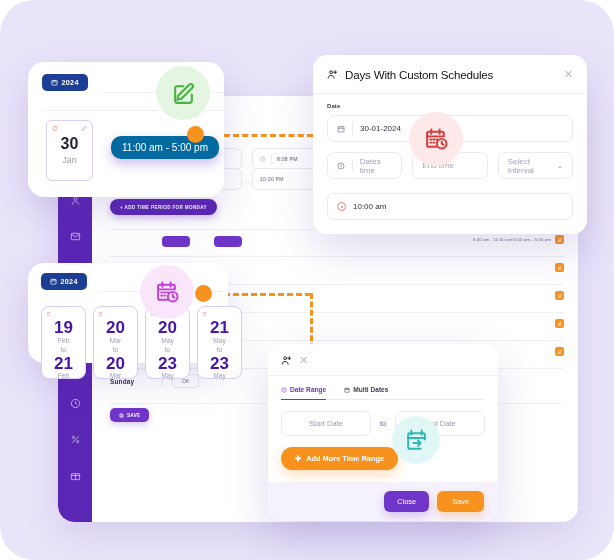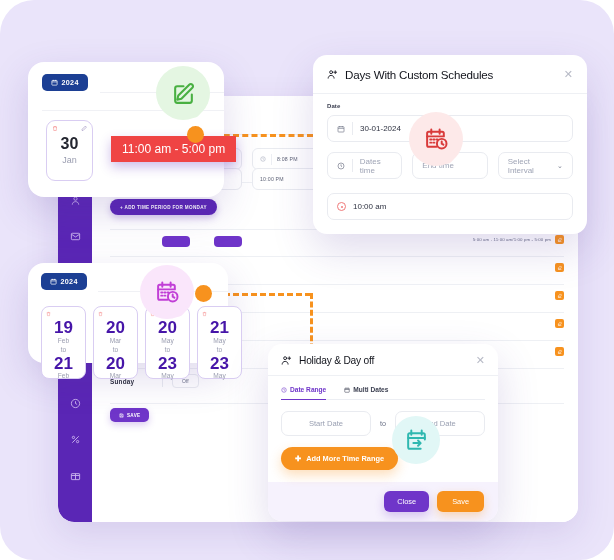--- a/index.html
+++ b/index.html
@@ -181,24 +181,24 @@
     width: 45px; height: 73px;
   }
   .range-tile .rt-trash { position: absolute; left: 4px; top: 4px; color: #f27b7b; }
   .range-tile .rt-trash svg { width: 5px; height: 6px; display: block; }
   .rt-num { font-size: 17px; font-weight: bold; color: #4615a8; line-height: 1.05; }
   .rt-mon { font-size: 6.6px; color: #9a9db0; line-height: 1.35; }
   .rt-to  { font-size: 6.6px; color: #9a9db0; line-height: 1.35; }
 
   .time-pill {
     position: absolute;
-    background: #ef4444;
+    background: #0369a1;
     color: #fff;
-    border-radius: 0;
-    font-size: 12px;
+    border-radius: 10px;
+    font-size: 10px;
     padding: 6px 11px;
     white-space: nowrap;
     box-shadow: 0 5px 12px rgba(90,38,181,.3);
   }
 
   
   .modal {
     position: absolute;
     background: #ffffff;
     border-radius: 14px;
@@ -509,21 +509,21 @@
     <div class="year-badge" style="left:14px; top:12px;">
       <svg viewBox="0 0 24 24" fill="none" stroke="#fff" stroke-width="2.4">
           <rect x="3" y="5" width="18" height="16" rx="2"></rect>
           <path d="M3 10h18M8 3v4M16 3v4"></path>
         </svg>
       <span>2024</span>
     </div>
     <div class="hr-faint" style="left:72px; right:0; top:30px"></div>
     <div class="hr-faint" style="left:14px; right:0; top:48px"></div>
 
-    <div class="date-tile" style="left:18px; top:58px; width:47px; height:61px;">
+    <div class="date-tile" style="left:18px; top:58px; width:47px; height:61px;border-radius:6px;">
       <span class="tile-trash">
         <svg viewBox="0 0 24 24" fill="none" stroke="currentColor" stroke-width="2">
             <path d="M4 6h16M9 6V4h6v2M6 6l1 14h10l1-14"></path>
           </svg>
       </span>
       <span class="tile-pen">
         <svg viewBox="0 0 24 24" fill="none" stroke="currentColor" stroke-width="2">
             <path d="M4 20h4L20 8l-4-4L4 16z"></path>
           </svg>
       </span>
@@ -687,21 +687,20 @@
 
   <div class="modal" style="left:268px; top:344px; width:230px;">
     <div class="modal-head" style="padding:11px 13px 9px 13px">
       <span class="mh-ico">
         <svg viewBox="0 0 24 24" fill="none" stroke="currentColor" stroke-width="2" stroke-linecap="round">
             <circle cx="9" cy="7" r="3.2"></circle>
             <path d="M2.5 20c0-3.6 2.9-6 6.5-6s6.5 2.4 6.5 6"></path>
             <path d="M18 4v6M15 7h6"></path>
           </svg>
       </span>
-      <span class="modal-title small">Holiday &amp; Day off</span>
       <span class="modal-x">✕</span>
     </div>
     <div class="modal-sep"></div>
     <div class="modal-body" style="padding:10px 13px 12px 13px">
       <div class="tabs">
         <div class="tab">
           <svg viewBox="0 0 24 24" fill="none" stroke="currentColor" stroke-width="2.2">
               <circle cx="12" cy="12" r="9"></circle>
               <path d="M12 7v5l3 2"></path>
             </svg>

